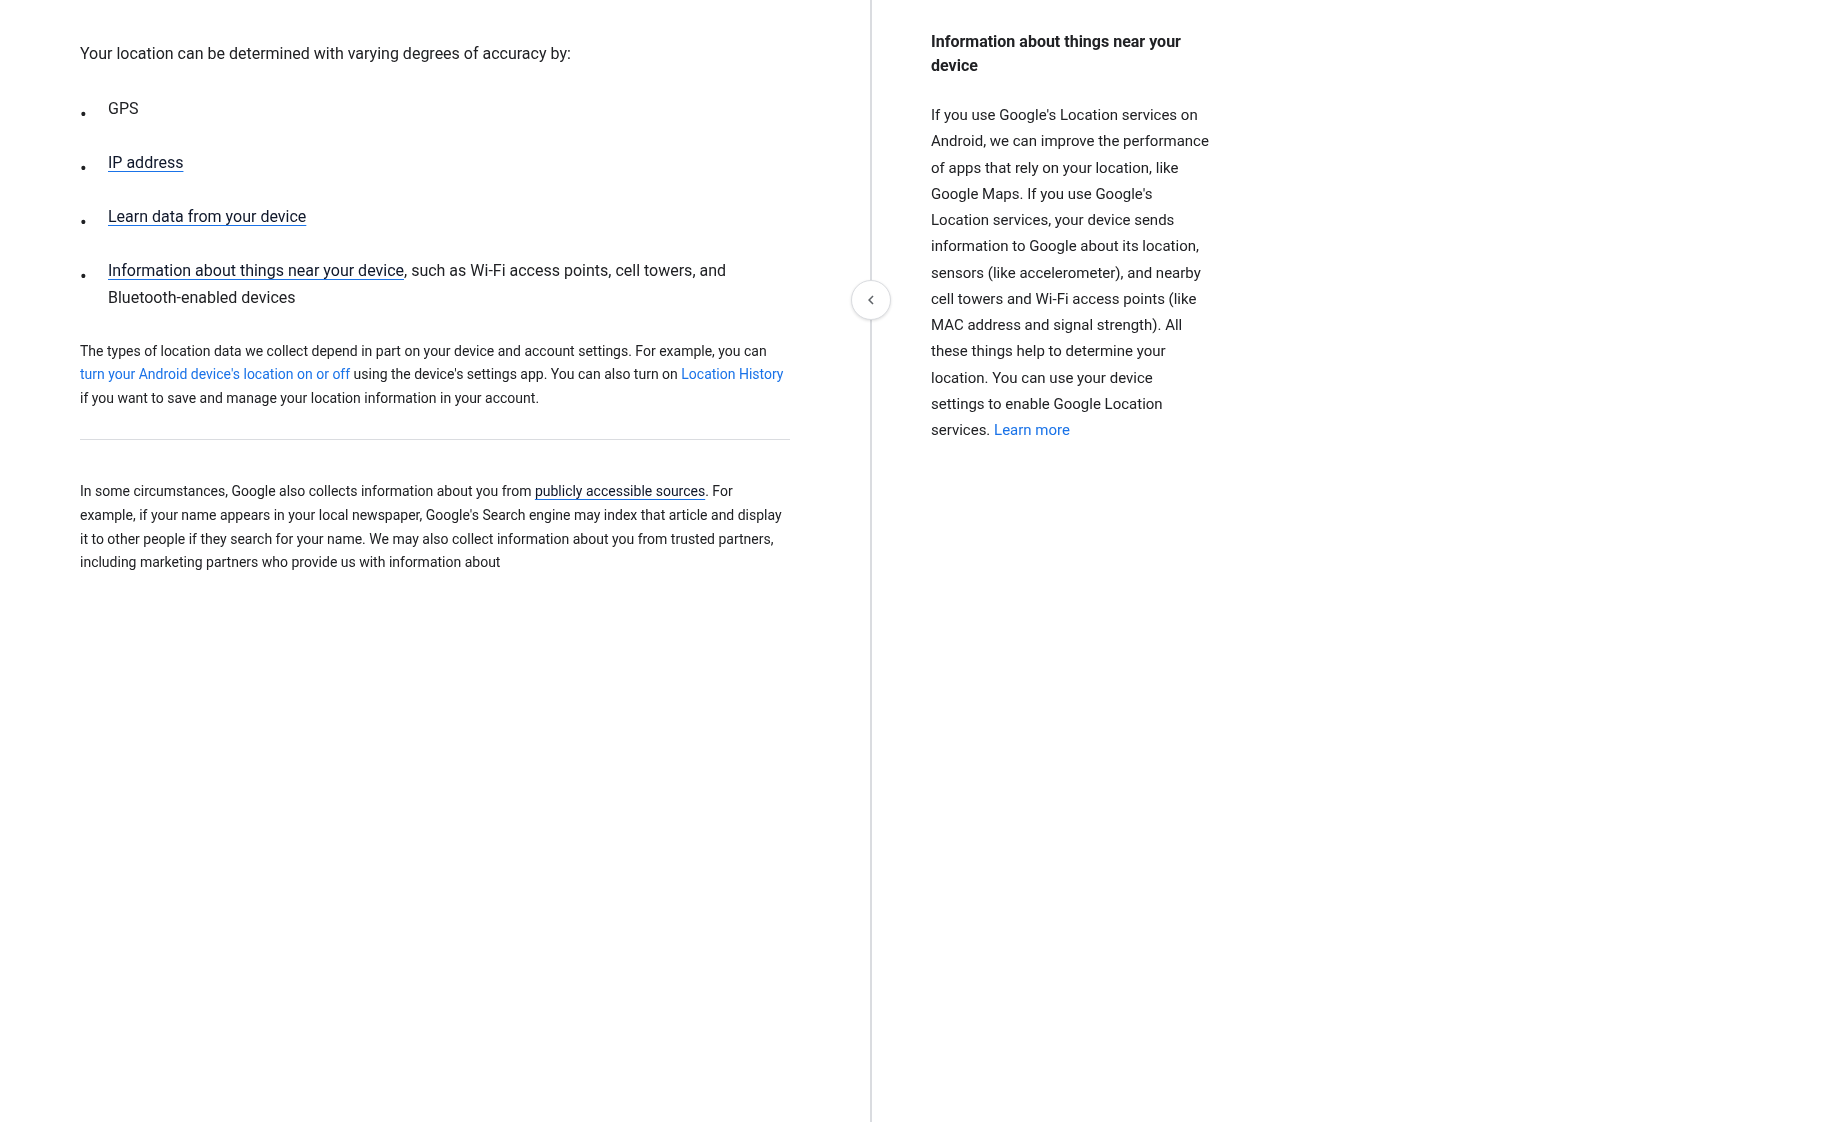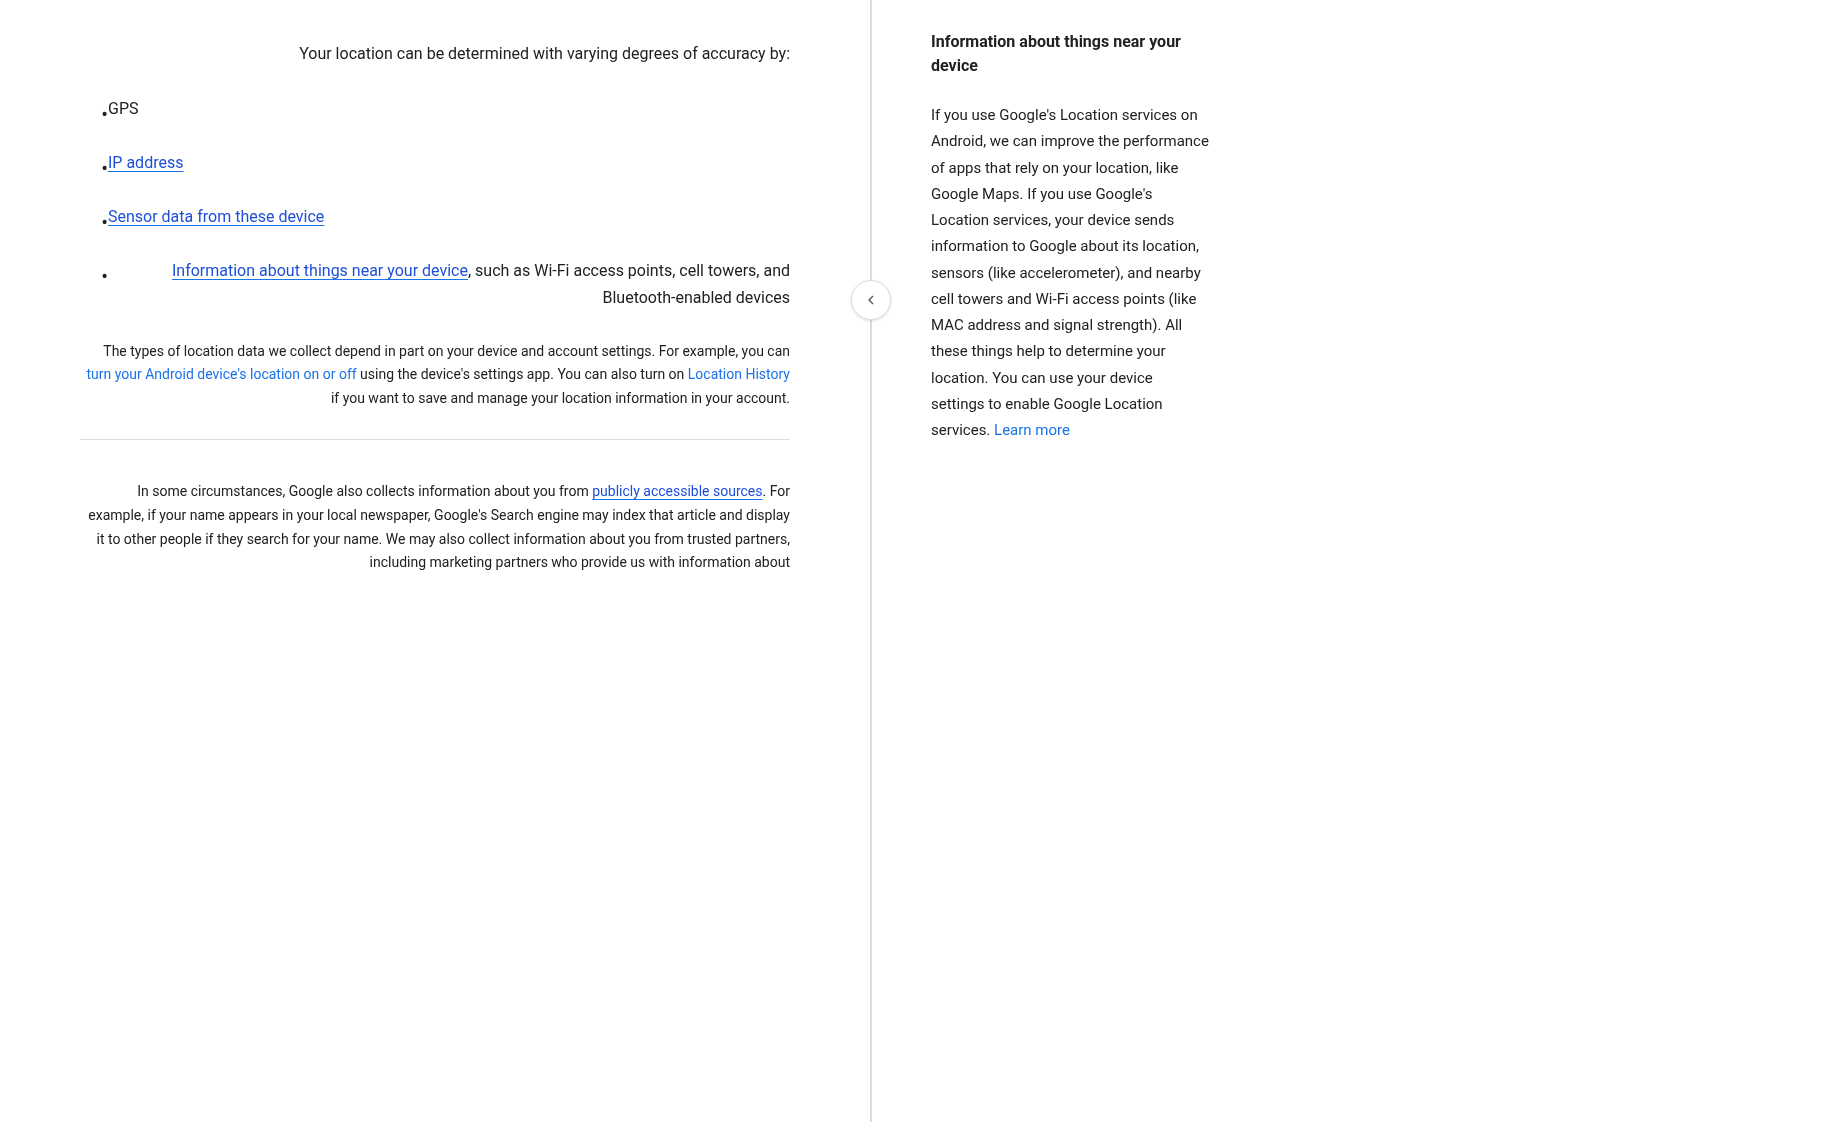--- a/index.html
+++ b/index.html
@@ -15,21 +15,20 @@
       background: #fff;
       display: flex;
       min-height: 1122px;
     }
 
     .main-content {
       flex: 1;
       max-width: 870px;
       padding: 40px 80px 60px 80px;
       position: relative;
-      text-align: right;
     }
 
     .sidebar {
       width: 380px;
       padding: 30px 40px 30px 60px;
       border-left: 1px solid #dadce0;
       position: relative;
     }
 
     .divider-vertical {
@@ -87,21 +86,21 @@
     }
 
     ul.bullet-list li .bullet {
       min-width: 28px;
       padding-top: 2px;
       font-size: 20px;
       color: #202124;
     }
 
     a.underline-link {
-      color: #1d4ed8;
+      color: #0f172a;
       text-decoration: underline;
       text-decoration-color: #1a73e8;
       text-underline-offset: 3px;
       cursor: pointer;
     }
 
     a.blue-link {
       color: #1a73e8;
       text-decoration: none;
       cursor: pointer;
@@ -148,21 +147,21 @@
     <li>
       <span class="bullet">•</span>
       <span>GPS</span>
     </li>
     <li>
       <span class="bullet">•</span>
       <a class="underline-link">IP address</a>
     </li>
     <li>
       <span class="bullet">•</span>
-      <a class="underline-link">Sensor data from these device</a>
+      <a class="underline-link">Learn data from your device</a>
     </li>
     <li>
       <span class="bullet">•</span>
       <span>
         <a class="underline-link">Information about things near your device</a><span>, such as Wi-Fi access points, cell towers, and Bluetooth-enabled devices</span>
       </span>
     </li>
   </ul>
 
   <p class="body-text">

